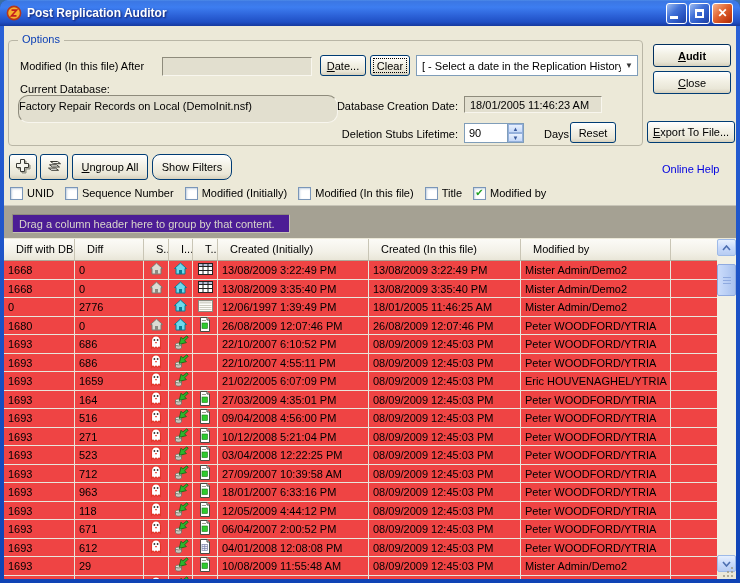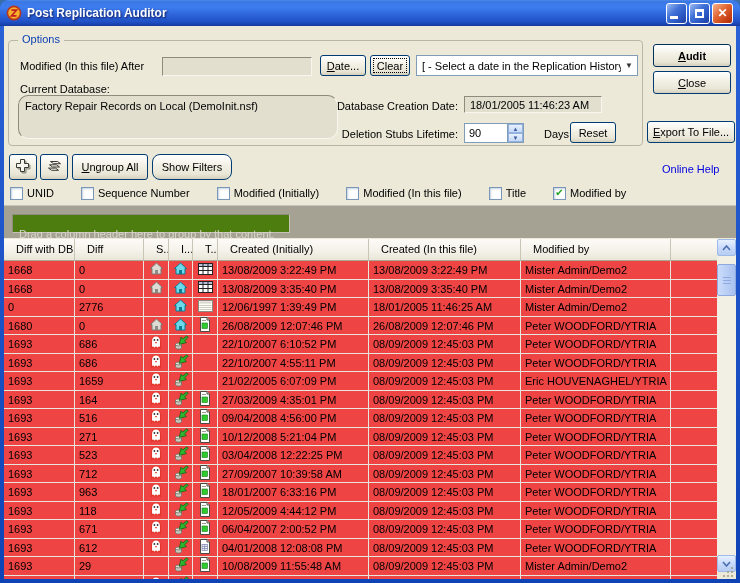--- a/index.html
+++ b/index.html
@@ -33,28 +33,28 @@
   .combo{position:absolute;background:#fff;border:1px solid #7F9DB9;box-sizing:border-box;display:flex;align-items:center;cursor:pointer;}
   .combo-text{flex:1;padding-left:5px;white-space:nowrap;overflow:hidden;}
   .combo-arrow{flex:0 0 16px;text-align:center;font-size:8px;color:#333;}
   .spin{position:absolute;background:#fff;border:1px solid #7F9DB9;box-sizing:border-box;display:flex;}
   .spin-value{flex:1;padding:3px 0 0 4px;}
   .spin-btns{width:15px;display:flex;flex-direction:column;border-left:1px solid #7F9DB9;}
   .spin-btn{flex:1;display:flex;align-items:center;justify-content:center;font-size:6px;color:#3A5A9C;
     background:linear-gradient(180deg,#E8F0FD,#C4D8F8);border:1px solid #94B0DC;box-sizing:border-box;cursor:pointer;}
   .link{position:absolute;color:#0000E0;cursor:pointer;}
   
-  .toggles{position:absolute;left:6px;top:159px;display:flex;gap:27px;align-items:center;height:16px;}
+  .toggles{position:absolute;left:6px;top:159px;display:flex;gap:11px;align-items:center;height:16px;}
   .toggle{display:flex;align-items:center;gap:4px;cursor:pointer;}
   .cb{width:13px;height:13px;background:#fff;border:1px solid #7A96B8;box-shadow:inset 1px 1px 2px rgba(122,150,184,.45);
     box-sizing:border-box;display:flex;align-items:center;justify-content:center;font-size:10px;color:#21A121;line-height:10px;}
   
   .grouppanel{position:absolute;left:0;top:179px;width:732px;height:33px;background:#A5A193;border-top:1px solid #C8C5B8;box-sizing:border-box;}
-  .grouphint{position:absolute;left:8px;top:8px;width:278px;height:19px;background:#4d7c0f;border:1px solid;
-    border-color:#8F8B7D #C6C2B4 #C6C2B4 #8F8B7D;box-sizing:border-box;color:#D9D6CB;padding:13px 0 0 6px;white-space:nowrap;}
+  .grouphint{position:absolute;left:8px;top:8px;width:278px;height:19px;background:#4c1d95;border:1px solid;
+    border-color:#8F8B7D #C6C2B4 #C6C2B4 #8F8B7D;box-sizing:border-box;color:#D9D6CB;padding:3px 0 0 6px;white-space:nowrap;}
   
   .thead{position:absolute;left:0;top:213px;width:713px;height:22px;display:flex;}
   .th{box-sizing:border-box;background:linear-gradient(180deg,#FCFBF7 0%,#F3F1E8 60%,#E9E6D8 100%);
     border-right:1px solid #C9C5B5;border-bottom:1px solid #ACA899;padding:4px 0 0 12px;overflow:hidden;white-space:nowrap;cursor:pointer;}
   .tbody{position:absolute;left:0;top:235px;width:713px;height:318px;background:#fff;overflow:hidden;}
   .tr{display:flex;height:18.5px;box-sizing:border-box;background:#ef4444;}
   .td{box-sizing:border-box;border-right:1px solid #E8E6DC;border-bottom:1px solid #E8E6DC;overflow:hidden;
     white-space:nowrap;padding:3px 0 0 4px;}
   .td.ic{display:flex;align-items:center;justify-content:center;padding:0;}
   .c0{width:71px}.c1{width:69px}.c2{width:25px}.c3{width:24px}.c4{width:25px}.c5{width:151px}.c6{width:152px}.c7{width:150px}.c8{flex:1;border-right:none}
@@ -103,21 +103,21 @@
     <div class="sunken" style="left:158px;top:31px;width:150px;height:19px;"></div>
     <button class="xp-btn" style="left:316px;top:29px;width:46px;height:21px;"><u>D</u>ate...</button>
     <button class="xp-btn focused" style="left:366px;top:29px;width:40px;height:21px;">Clear</button>
 
     <div class="combo" style="left:412px;top:29px;width:222px;height:21px;">
       <span class="combo-text">[ - Select a date in the Replication History</span>
       <span class="combo-arrow">▼</span>
     </div>
 
     <span class="lbl" style="left:16px;top:57px;">Current Database:</span>
-    <div class="sunken" style="left:14px;top:69px;width:320px;height:44px;padding:4px 6px;border-radius:10px;">Factory Repair Records on Local (DemoInit.nsf)</div>
+    <div class="sunken" style="left:14px;top:69px;width:320px;height:28px;padding:4px 0;border-radius:10px;">Factory Repair Records on Local (DemoInit.nsf)</div>
 
     <span class="lbl" style="left:326px;top:74px;width:128px;text-align:right;">Database Creation Date:</span>
     <div class="sunken" style="left:460px;top:70px;width:138px;height:17px;padding:2px 0 0 5px;">18/01/2005 11:46:23 AM</div>
 
     <span class="lbl" style="left:326px;top:102px;width:128px;text-align:right;">Deletion Stubs Lifetime:</span>
     <div class="spin" style="left:460px;top:97px;width:60px;height:20px;">
       <span class="spin-value">90</span>
       <span class="spin-btns">
         <span class="spin-btn">▲</span>
         <span class="spin-btn">▼</span>

